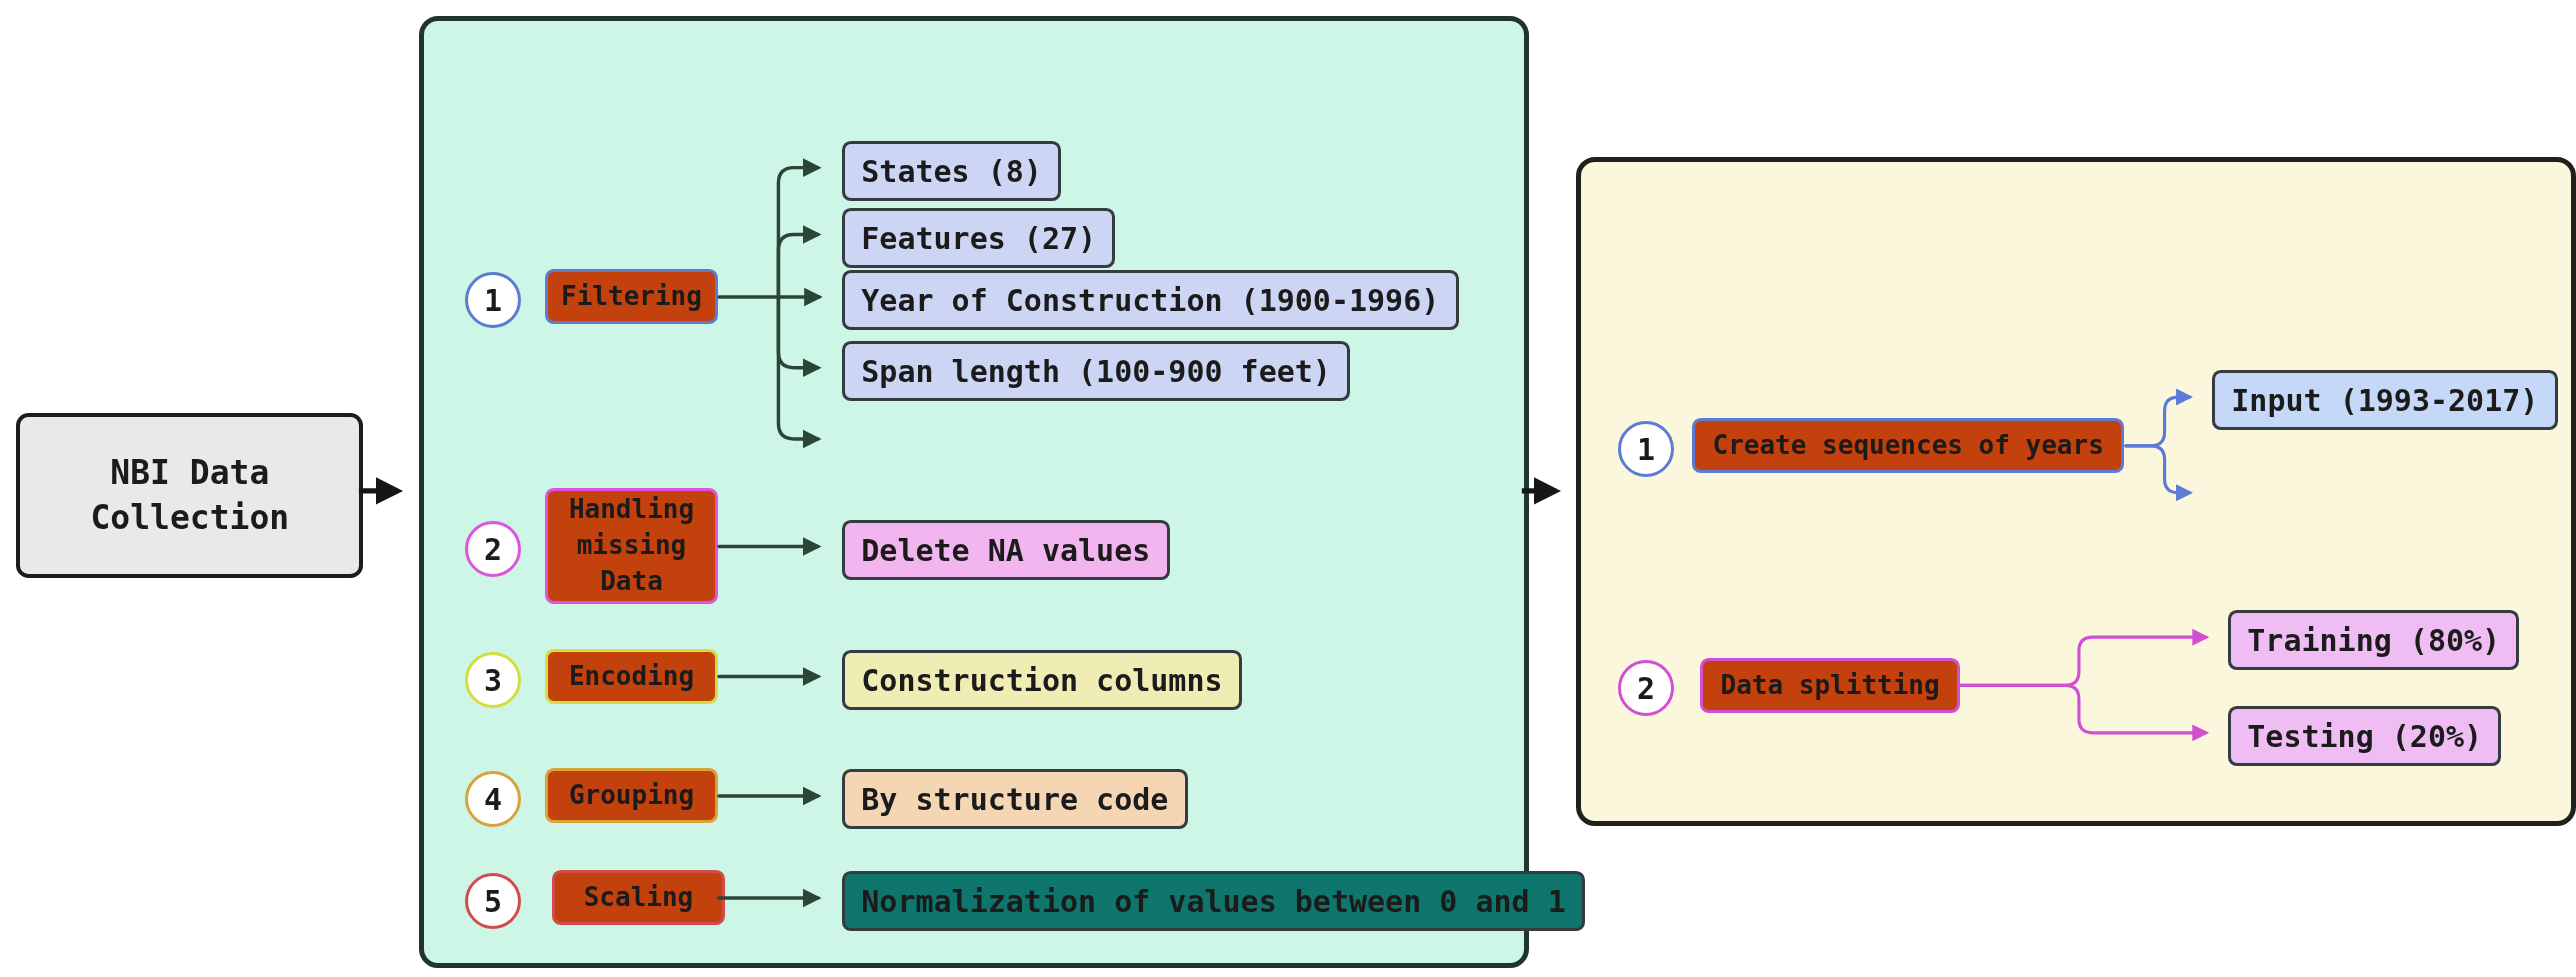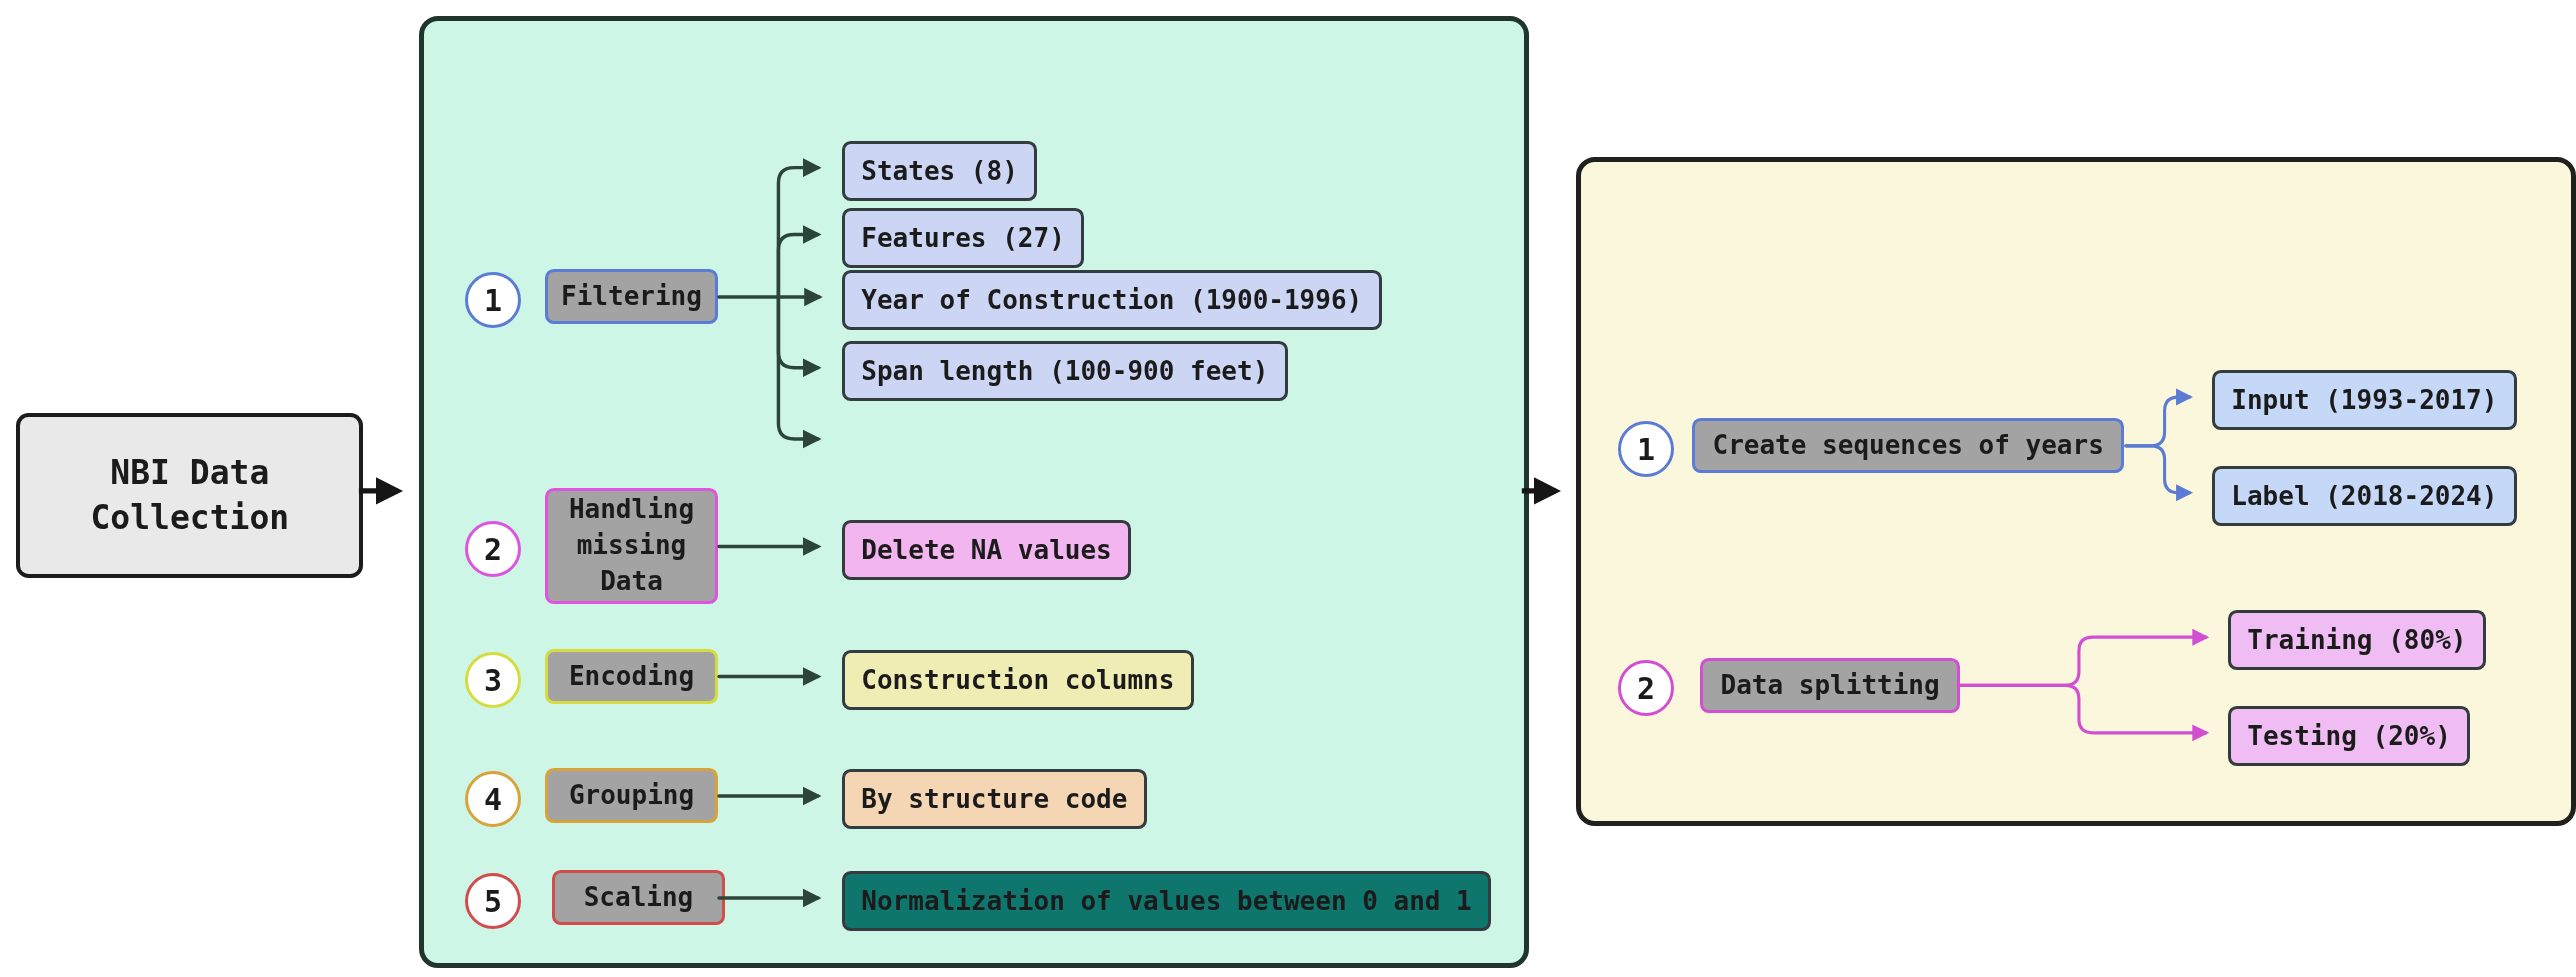--- a/index.html
+++ b/index.html
@@ -30,32 +30,32 @@
   }
 
   
   .num-circle{
     position:absolute;width:50px;height:50px;border-radius:50%;background:#ffffff;z-index:4;
     display:flex;align-items:center;justify-content:center;font-size:30px;border:3.1px solid #888;
   }
 
   
   .step-box{
-    position:absolute;background:#a3a3a3;border-radius:8.8px;z-index:4;
+    position:absolute;background:#c2410c;border-radius:8.8px;z-index:4;
     display:flex;align-items:center;justify-content:center;text-align:center;
     font-size:26px;line-height:1.38;border:3.1px solid #888;padding:0 6.3px;box-sizing:border-box;
   }
   .step-box.fixed{width:173px;height:55px;}
   .step-box.tall{width:173px;height:116px;}
   .step-box.auto{height:55px;padding:0 17.5px;white-space:nowrap;display:inline-flex;width:auto;}
 
   
   .out-box{
     position:absolute;height:54px;z-index:4;display:inline-flex;align-items:center;justify-content:center;
-    border:3.1px solid #343c40;border-radius:8.8px;font-size:26px;white-space:nowrap;padding:0 16.3px;
+    border:3.1px solid #343c40;border-radius:8.8px;font-size:30px;white-space:nowrap;padding:0 16.3px;
   }
   .bg-periwinkle{background:#ccd5f3;}
   .bg-pink{background:#f3b5ef;}
   .bg-yellow{background:#f0edb4;}
   .bg-peach{background:#f5d6b4;}
   .bg-salmon{background:#0f766e;}
   .bg-lightblue{background:#c6d8f8;}
   .bg-orchid{background:#efbcf3;}
 
   
@@ -138,21 +138,20 @@
 
   <div class="num-circle ac-red" style="left:465px;top:873px;">5</div>
   <div class="step-box fixed ac-red" style="left:545px;top:870px;margin-left:7px;">Scaling</div>
   <div class="out-box bg-salmon" style="left:842px;top:871px;">Normalization of values between 0 and 1</div>
 
   <div class="group cream"></div>
 
   <div class="num-circle ac-blue" style="left:1618px;top:421px;">1</div>
   <div class="step-box auto ac-blue" style="left:1692px;top:418px;">Create sequences of years</div>
   <div class="out-box bg-lightblue" style="left:2212px;top:370px;">Input (1993-2017)</div>
-  <div class="out-box bg-lightblue" style="left:2212px;top:466px;">Label (2018-2024)</div>
 
   <div class="num-circle ac-pink2" style="left:1618px;top:660px;">2</div>
   <div class="step-box auto ac-pink2" style="left:1700px;top:658px;">Data splitting</div>
   <div class="out-box bg-orchid" style="left:2228px;top:610px;">Training (80%)</div>
   <div class="out-box bg-orchid" style="left:2228px;top:706px;">Testing (20%)</div>
 
 </div>
 
 
 </body></html>

